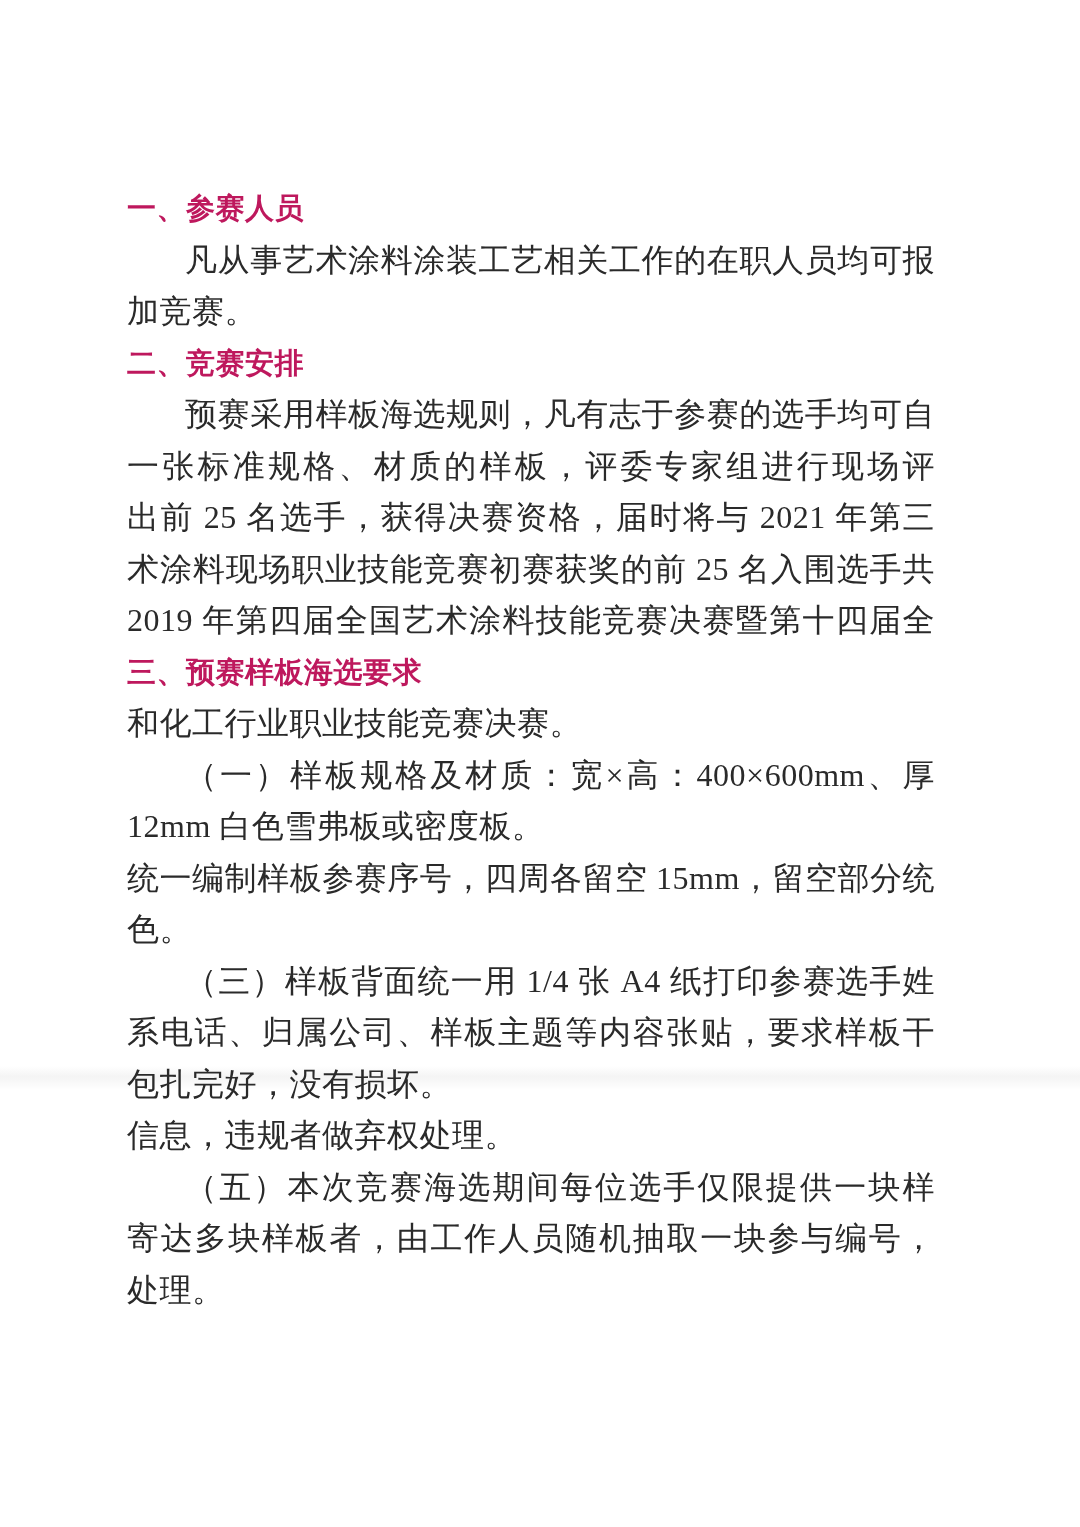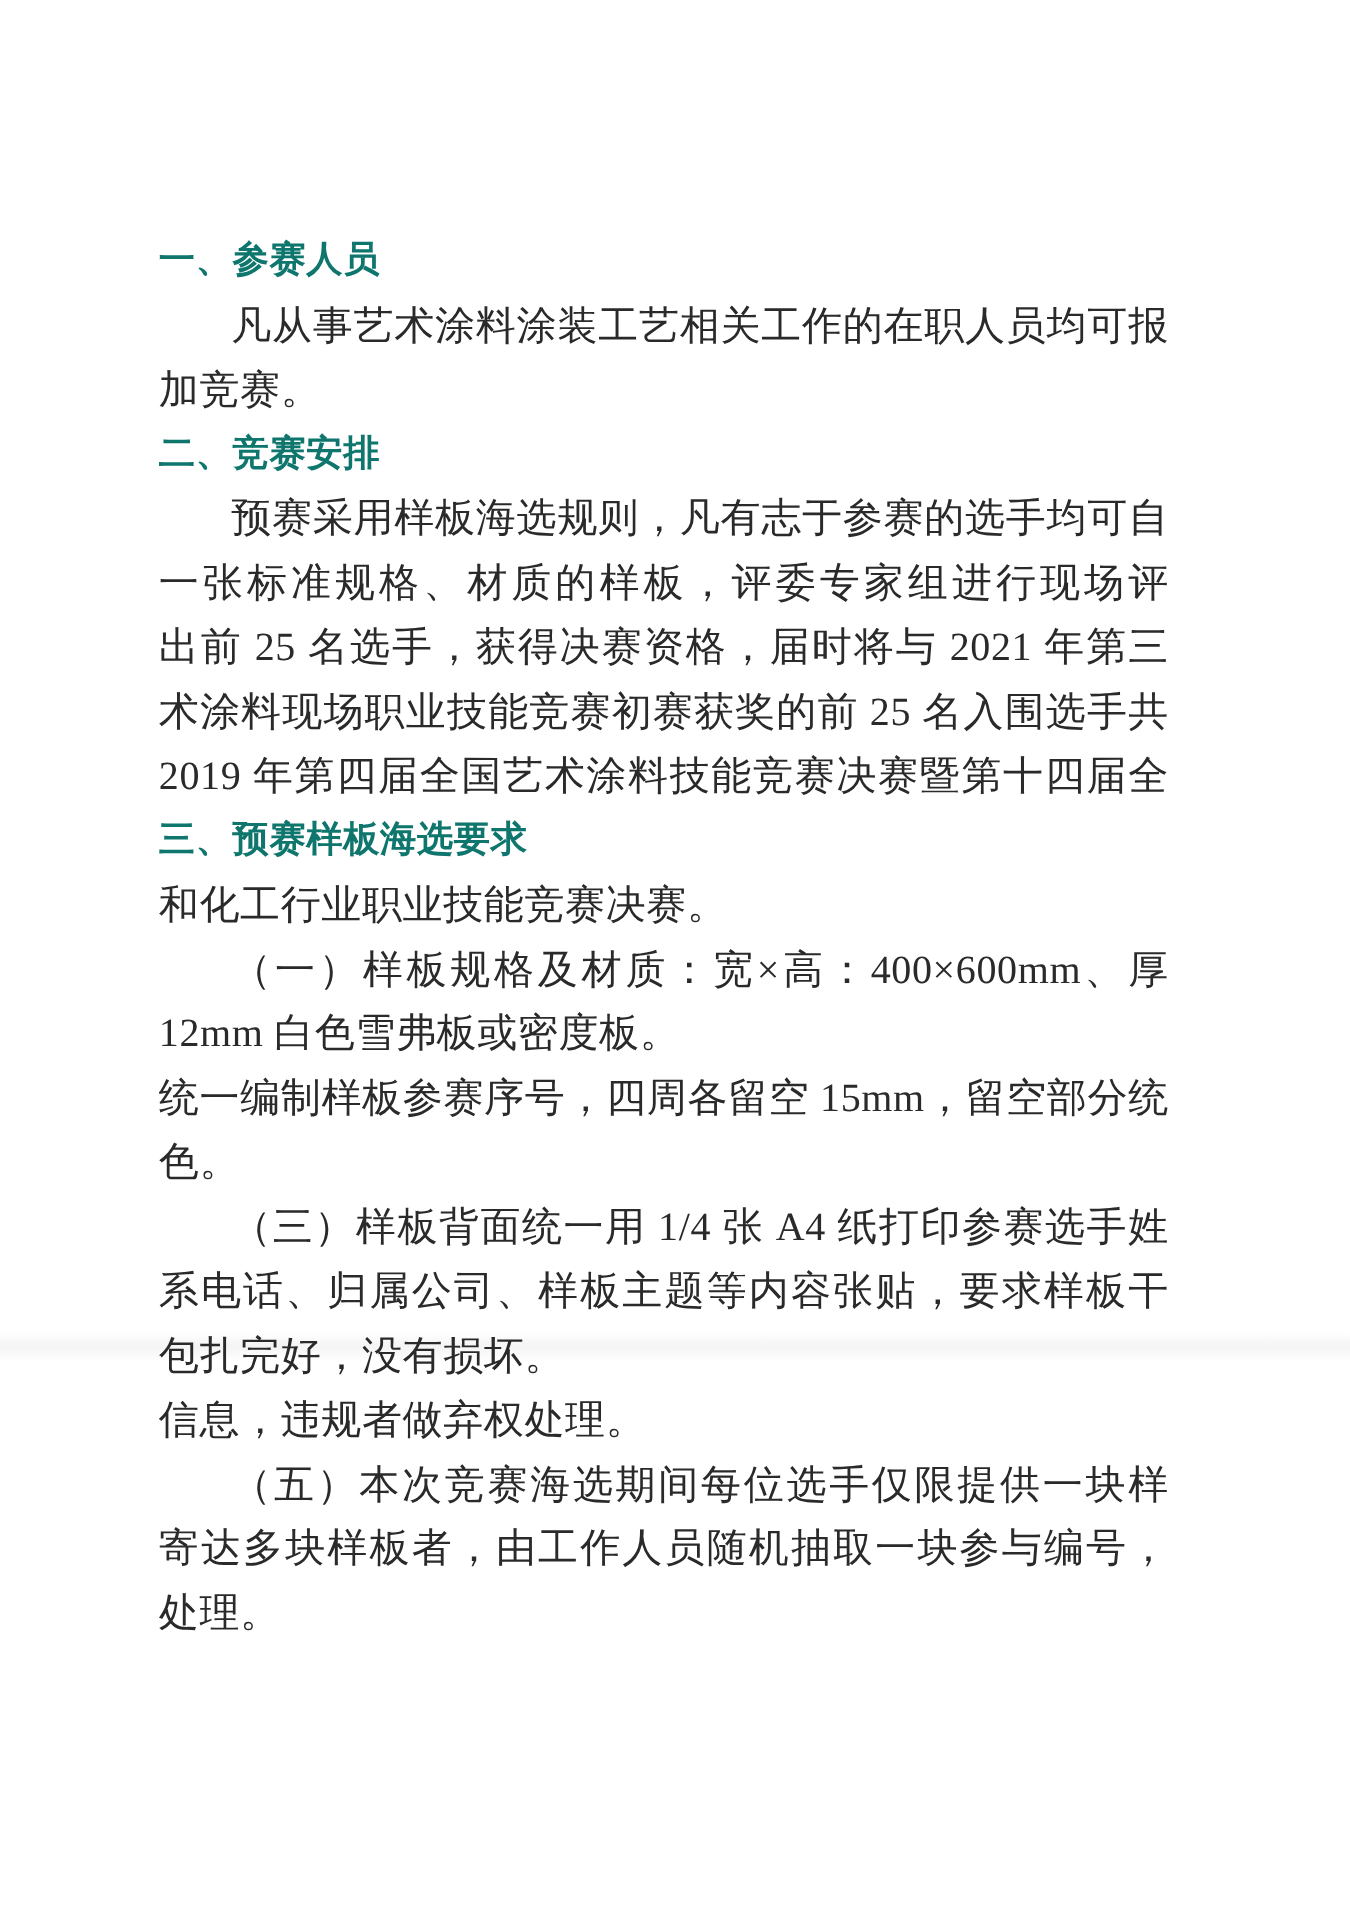--- a/index.html
+++ b/index.html
@@ -34,21 +34,21 @@
     text-align: justify;
     text-align-last: justify;
   }
   .line.indent {
     padding-left: 58px;
   }
   .line.heading {
     font-family: "Liberation Sans", "DejaVu Sans", sans-serif;
     font-weight: 700;
     font-size: 29px;
-    color: #0f766e;
+    color: #be185d;
     text-align: left;
     text-align-last: left;
   }
   .scan-band {
     position: absolute;
     left: 0;
     top: 1066px;
     width: 1080px;
     height: 24px;
     background: linear-gradient(to bottom,

